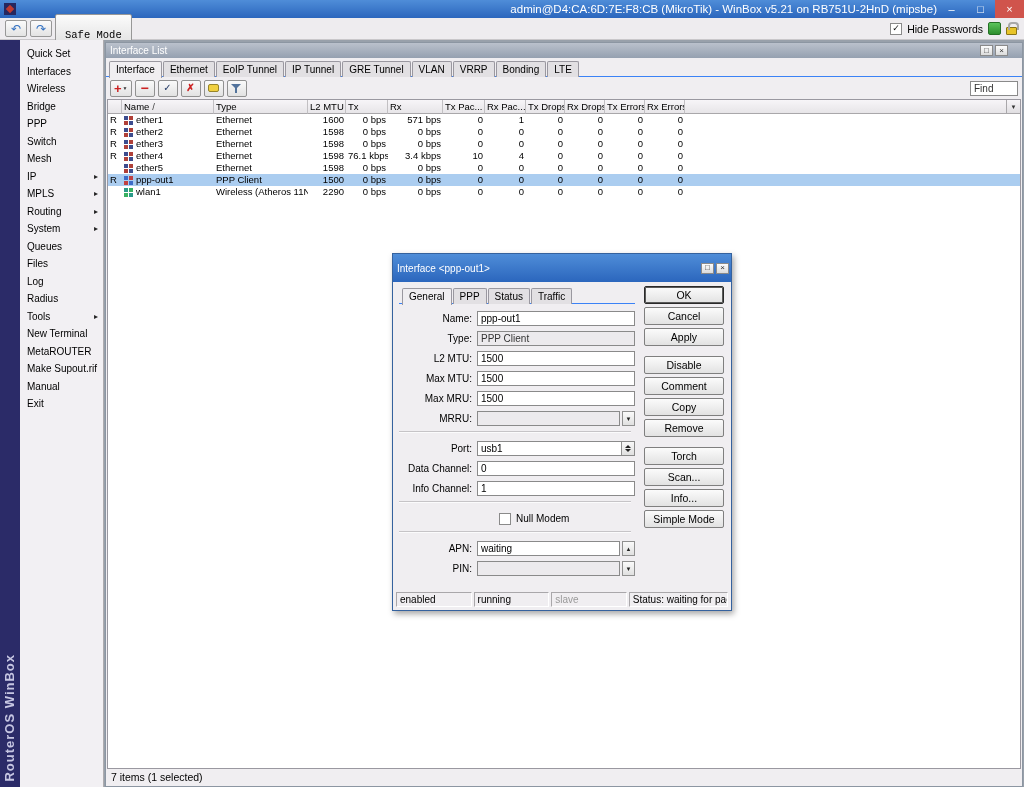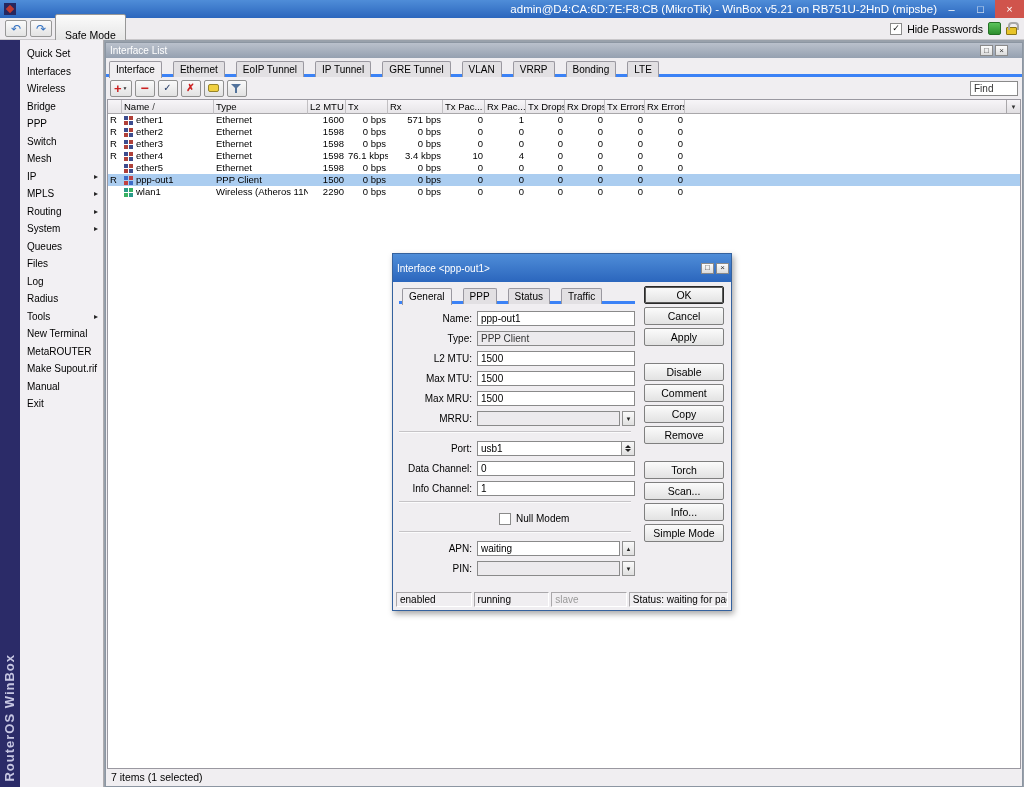--- a/index.html
+++ b/index.html
@@ -13,21 +13,21 @@
   .app-icon::after{content:"";position:absolute;left:3px;top:3px;width:6px;height:6px;background:#c03a30;transform:rotate(45deg)}
   .title-text{flex:1;text-align:right;font-size:11.5px;line-height:18px;white-space:nowrap;overflow:hidden}
   .win-btns{display:flex}
   .win-btn{width:29px;display:flex;align-items:center;justify-content:center;font-size:11px;color:#fff}
   .win-btn.close{background:#d0544c}
 
   
   .toolbar{height:22px;background:#eeecef;border-bottom:1px solid #c9c7ca;display:flex;align-items:center;padding:0 5px;gap:3px}
   .tb-icon-btn{width:22px;height:17px;background:linear-gradient(#fbfbfb,#e3e3e3);border:1px solid #979797;border-radius:2px;display:flex;align-items:center;justify-content:center}
   .nav-glyph{color:#2f6fc0;font-size:12px;line-height:1}
-  .tb-btn{height:17px;padding:14px 9px;font-size:10.5px;background:linear-gradient(#fbfbfb,#e3e3e3);border:1px solid #979797;border-radius:2px;font-family:Liberation Sans, sans-serif}
+  .tb-btn{height:17px;padding:14px 9px;font-size:10.5px;background:linear-gradient(#fbfbfb,#e3e3e3);border:1px solid #979797;border-radius:2px;font-family:Liberation Mono, monospace}
   .tb-right{margin-left:auto;display:flex;align-items:center;gap:5px}
   .checkbox{width:12px;height:12px;background:#fff;border:1px solid #8a8a8a;display:inline-flex;align-items:center;justify-content:center;font-size:9px;line-height:1;color:#111}
   .hp-label{font-size:10.5px}
   .conn-icon{width:13px;height:13px;background:linear-gradient(#5cc45c,#2e8f2e);border:1px solid #257025;border-radius:2px}
   .lock{position:relative;width:11px;height:8px;background:#e8c428;border:1px solid #8a7418;border-radius:1px;margin-top:4px;margin-right:2px}
   .lock::before{content:"";position:absolute;left:1px;top:-6px;width:7px;height:6px;border:2px solid #a8a8a8;border-bottom:none;border-radius:4px 4px 0 0}
 
   
   .body-row{display:flex;height:747px}
   .brand-strip{width:20px;background:#2b2b68;position:relative;flex:none}
@@ -37,21 +37,21 @@
   .sb-label{flex:1}
   .sb-arrow{font-size:8px;color:#222}
 
   
   .mdi{flex:1;position:relative;background:#98a0aa;overflow:hidden}
   .iface-window{position:absolute;top:2px;left:1px;right:1px;bottom:0;display:flex;flex-direction:column;border:1px solid #8c96a2;background:#f0eef1}
   .child-titlebar{height:15px;background:linear-gradient(#bac1cc,#95a0b0);display:flex;align-items:center;padding:0 14px 0 4px;color:#fff;font-size:10px;flex:none}
   .child-title{flex:1;white-space:nowrap}
   .child-btns{display:flex;gap:2px}
   .child-btn{width:13px;height:11px;background:linear-gradient(#fcfcfc,#dcdcdc);border:1px solid #8a8a8a;display:flex;align-items:center;justify-content:center;font-size:8px;color:#333;line-height:1}
-  .tabstrip{height:19px;padding:3px 3px 0;display:flex;gap:11px;border-bottom:3px solid #3b82f6;flex:none}
+  .tabstrip{height:19px;padding:3px 3px 0;display:flex;gap:1px;border-bottom:1px solid #3b82f6;flex:none}
   .tab{height:16px;padding:0 6px;font-size:10px;line-height:15px;background:#e2e0e3;border:1px solid #9a98a0;border-bottom:none;border-radius:2px 2px 0 0;white-space:nowrap}
   .tab.active{background:#f0eef1;margin-bottom:-1px;height:17px}
   .list-toolbar{height:22px;display:flex;align-items:center;gap:3px;padding:2px 4px;flex:none}
   .lt-btn{height:17px;min-width:20px;display:flex;align-items:center;justify-content:center;gap:1px;background:linear-gradient(#fafafa,#e2e2e2);border:1px solid #919191;border-radius:2px;padding:0 3px}
   .plus{color:#c22;font-weight:bold;font-size:13px;line-height:1}
   .caret{font-size:5px;color:#333}
   .minus{color:#c22;font-weight:bold;font-size:14px;line-height:1}
   .chk-g{color:#223a66;font-size:10px;line-height:1}
   .crs-g{color:#c22;font-size:10px;font-weight:bold;line-height:1}
   .comment-ico{width:11px;height:8px;background:#f0d040;border:1px solid #97852a;border-radius:2px}
@@ -96,21 +96,21 @@
   .spin i{width:0;height:0;border-left:3px solid transparent;border-right:3px solid transparent;display:block}
   .spin .up{border-bottom:3px solid #222}
   .spin .dn{border-top:3px solid #222}
   .abtn{width:13px;height:15px;margin-left:2px;flex:none;background:linear-gradient(#fafafa,#e0e0e0);border:1px solid #909090;font-size:6px;color:#222;display:flex;align-items:center;justify-content:center;padding:0;font-family:inherit}
   .sep{height:2px;border-top:1px solid #c6c4c7;border-bottom:1px solid #fbfbfc;margin:2px 4px 8px 0}
   .frow.chkrow{padding-left:100px}
   .chk-label{margin-left:5px;font-size:10px}
   .dlg-buttons{width:92px;flex:none;padding:4px 6px 0 4px;display:flex;flex-direction:column;align-items:center}
   .dbtn{width:80px;height:18px;margin-bottom:3px;background:linear-gradient(#fbfbfb,#e2e2e2);border:1px solid #7f7f7f;border-radius:2px;font-size:10.5px;font-family:inherit;flex:none}
   .dbtn.default{border-color:#2a2a2a;box-shadow:inset 0 0 0 1px #5a5a5a}
-  .dbtn.gap{margin-top:14px}
+  .dbtn.gap{margin-top:7px}
   .dlg-status{height:20px;flex:none;display:flex;gap:2px;padding:2px 3px 3px;font-size:10px}
   .spanel{flex:1;border:1px solid #a9a7aa;border-right-color:#fff;border-bottom-color:#fff;background:#f0eef1;padding:0 3px;line-height:13px;white-space:nowrap;overflow:hidden}
   .spanel.disabled{color:#9a9a9a}
   .spanel.wide{flex:1.35}
 </style>
 </head>
 <body>
 
 <div class="app">
 

